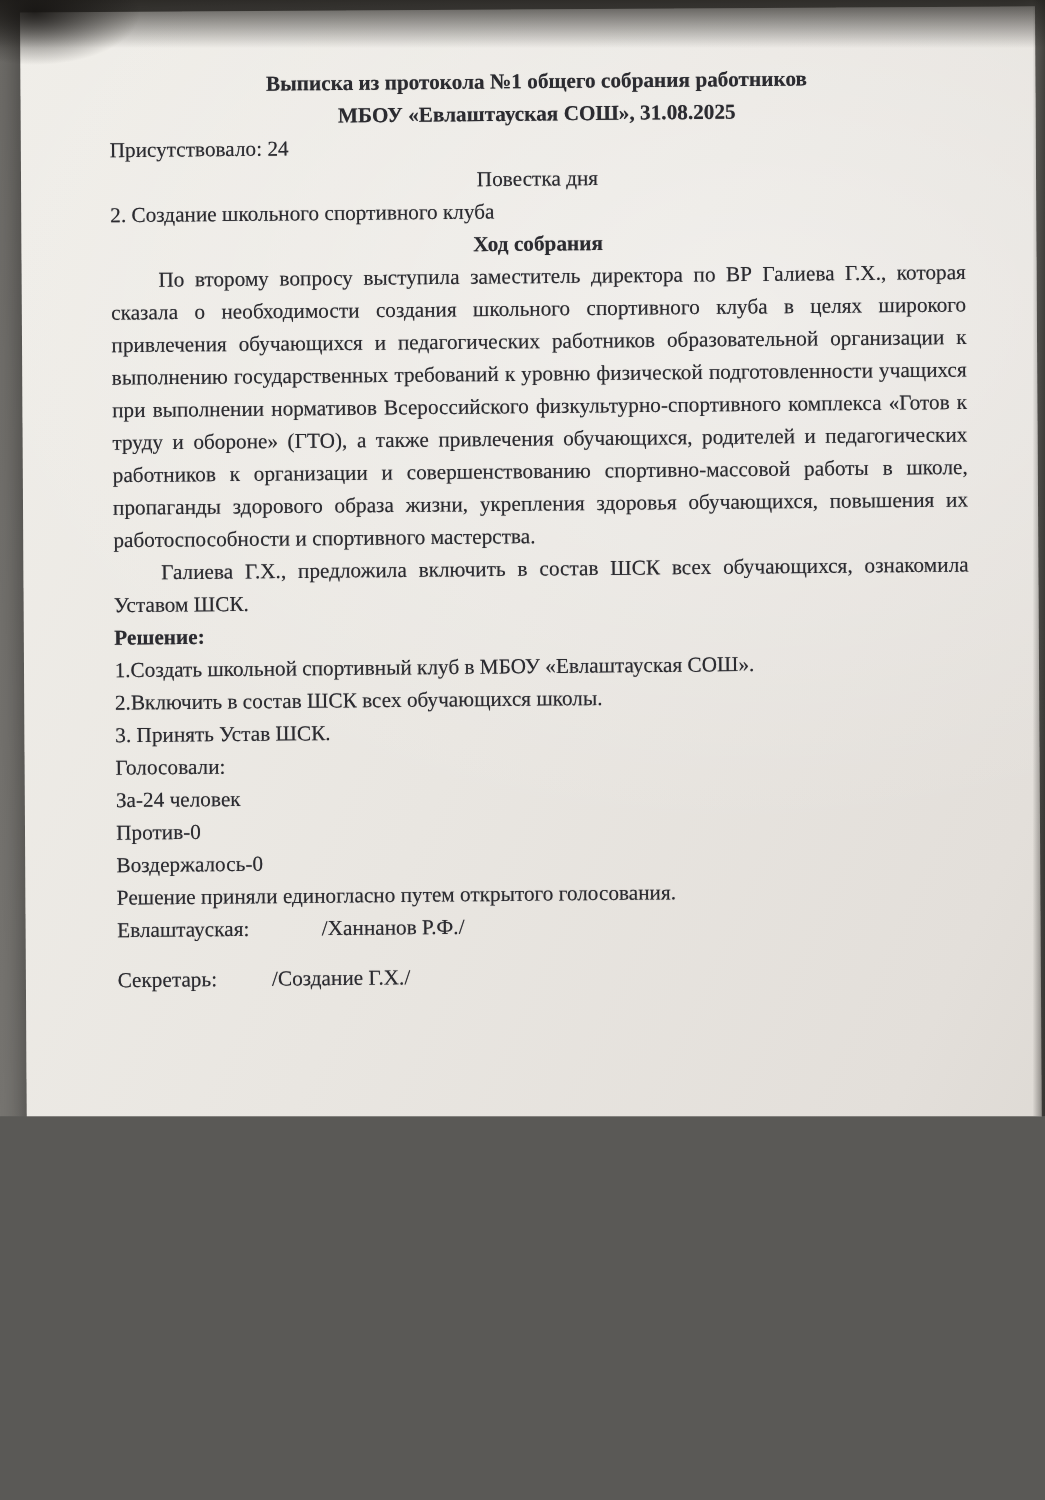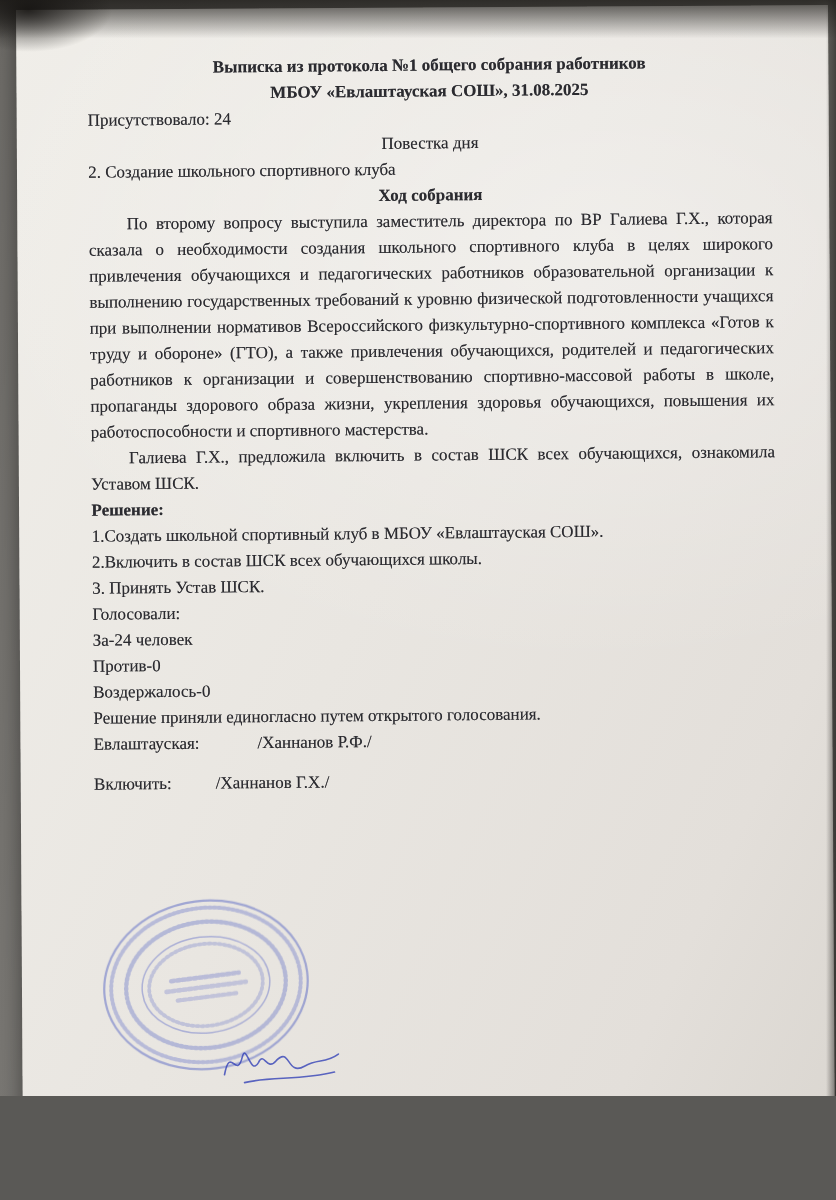--- a/index.html
+++ b/index.html
@@ -2,21 +2,21 @@
 <html lang="ru"><head>
 <meta charset="utf-8">
 <style>
   html,body{margin:0;padding:0;}
   body{
     width:836px;height:1200px;overflow:hidden;
     background:#5a5956;
     font-family:"Liberation Serif","DejaVu Serif",serif;
   }
   .photo{
-    position:relative;width:836px;height:1096px;overflow:hidden;
+    position:relative;width:836px;height:893px;overflow:hidden;
     background:linear-gradient(105deg,#6e6c68 0%, #7a7874 30%, #83817c 70%, #6b6965 100%);
   }
   
   .photo::before{
     content:"";position:absolute;left:0;top:0;width:100%;height:70px;z-index:3;
     background:
       radial-gradient(120px 60px at 28px 10px, rgba(20,18,16,.85), rgba(20,18,16,0) 70%),
       linear-gradient(to bottom, rgba(25,23,20,.75), rgba(25,23,20,0) 55%);
     pointer-events:none;
   }
@@ -104,21 +104,21 @@
       <p class="vote">За-24 человек</p>
       <p class="vote">Против-0</p>
       <p class="vote">Воздержалось-0</p>
 
       <p class="resolution">Решение приняли единогласно путем открытого голосования.</p>
 
       <p class="sign-line chairman">
         <span>Евлаштауская:</span><span class="sign-gap"></span><span>/Ханнанов Р.Ф./</span>
       </p>
       <p class="sign-line secretary">
-        <span>Включить:</span><span class="sign-gap small"></span><span>/Ханнанов Г.Х./</span>
+        <span>Секретарь:</span><span class="sign-gap small"></span><span>/Создание Г.Х./</span>
       </p>
     </div>
 
     <svg class="stamp" width="236" height="196" viewBox="0 0 236 196">
       <g fill="none" stroke="#3d4fc0" stroke-linecap="round" transform="rotate(-7 118 98)">
         <ellipse cx="118" cy="98" rx="102" ry="84" stroke-width="2.2" opacity=".50"></ellipse>
         <ellipse cx="118" cy="98" rx="95" ry="77" stroke-width="4" stroke-dasharray="2 2.6" opacity=".34"></ellipse>
         <ellipse cx="118" cy="98" rx="80" ry="63" stroke-width="4.4" stroke-dasharray="2 2.8" opacity=".36"></ellipse>
         <ellipse cx="118" cy="98" rx="64" ry="48" stroke-width="1.5" opacity=".42"></ellipse>
         <ellipse cx="118" cy="98" rx="57" ry="41" stroke-width="3.8" stroke-dasharray="2 3" opacity=".28"></ellipse>

